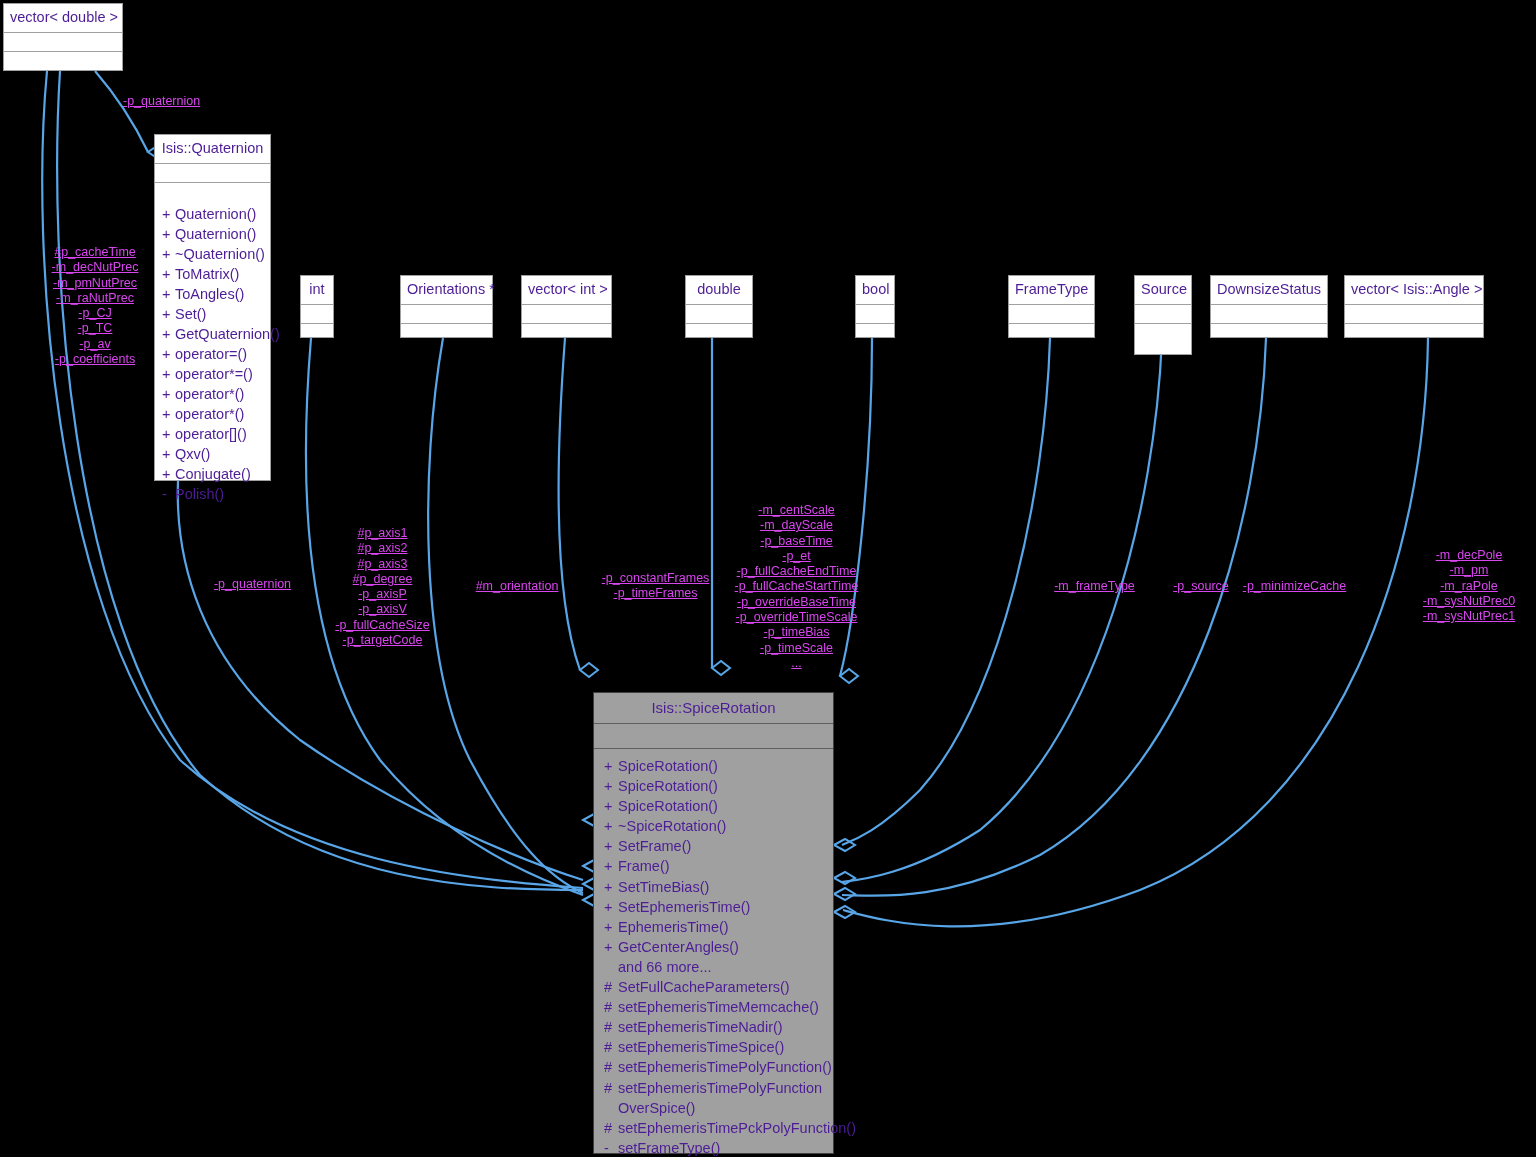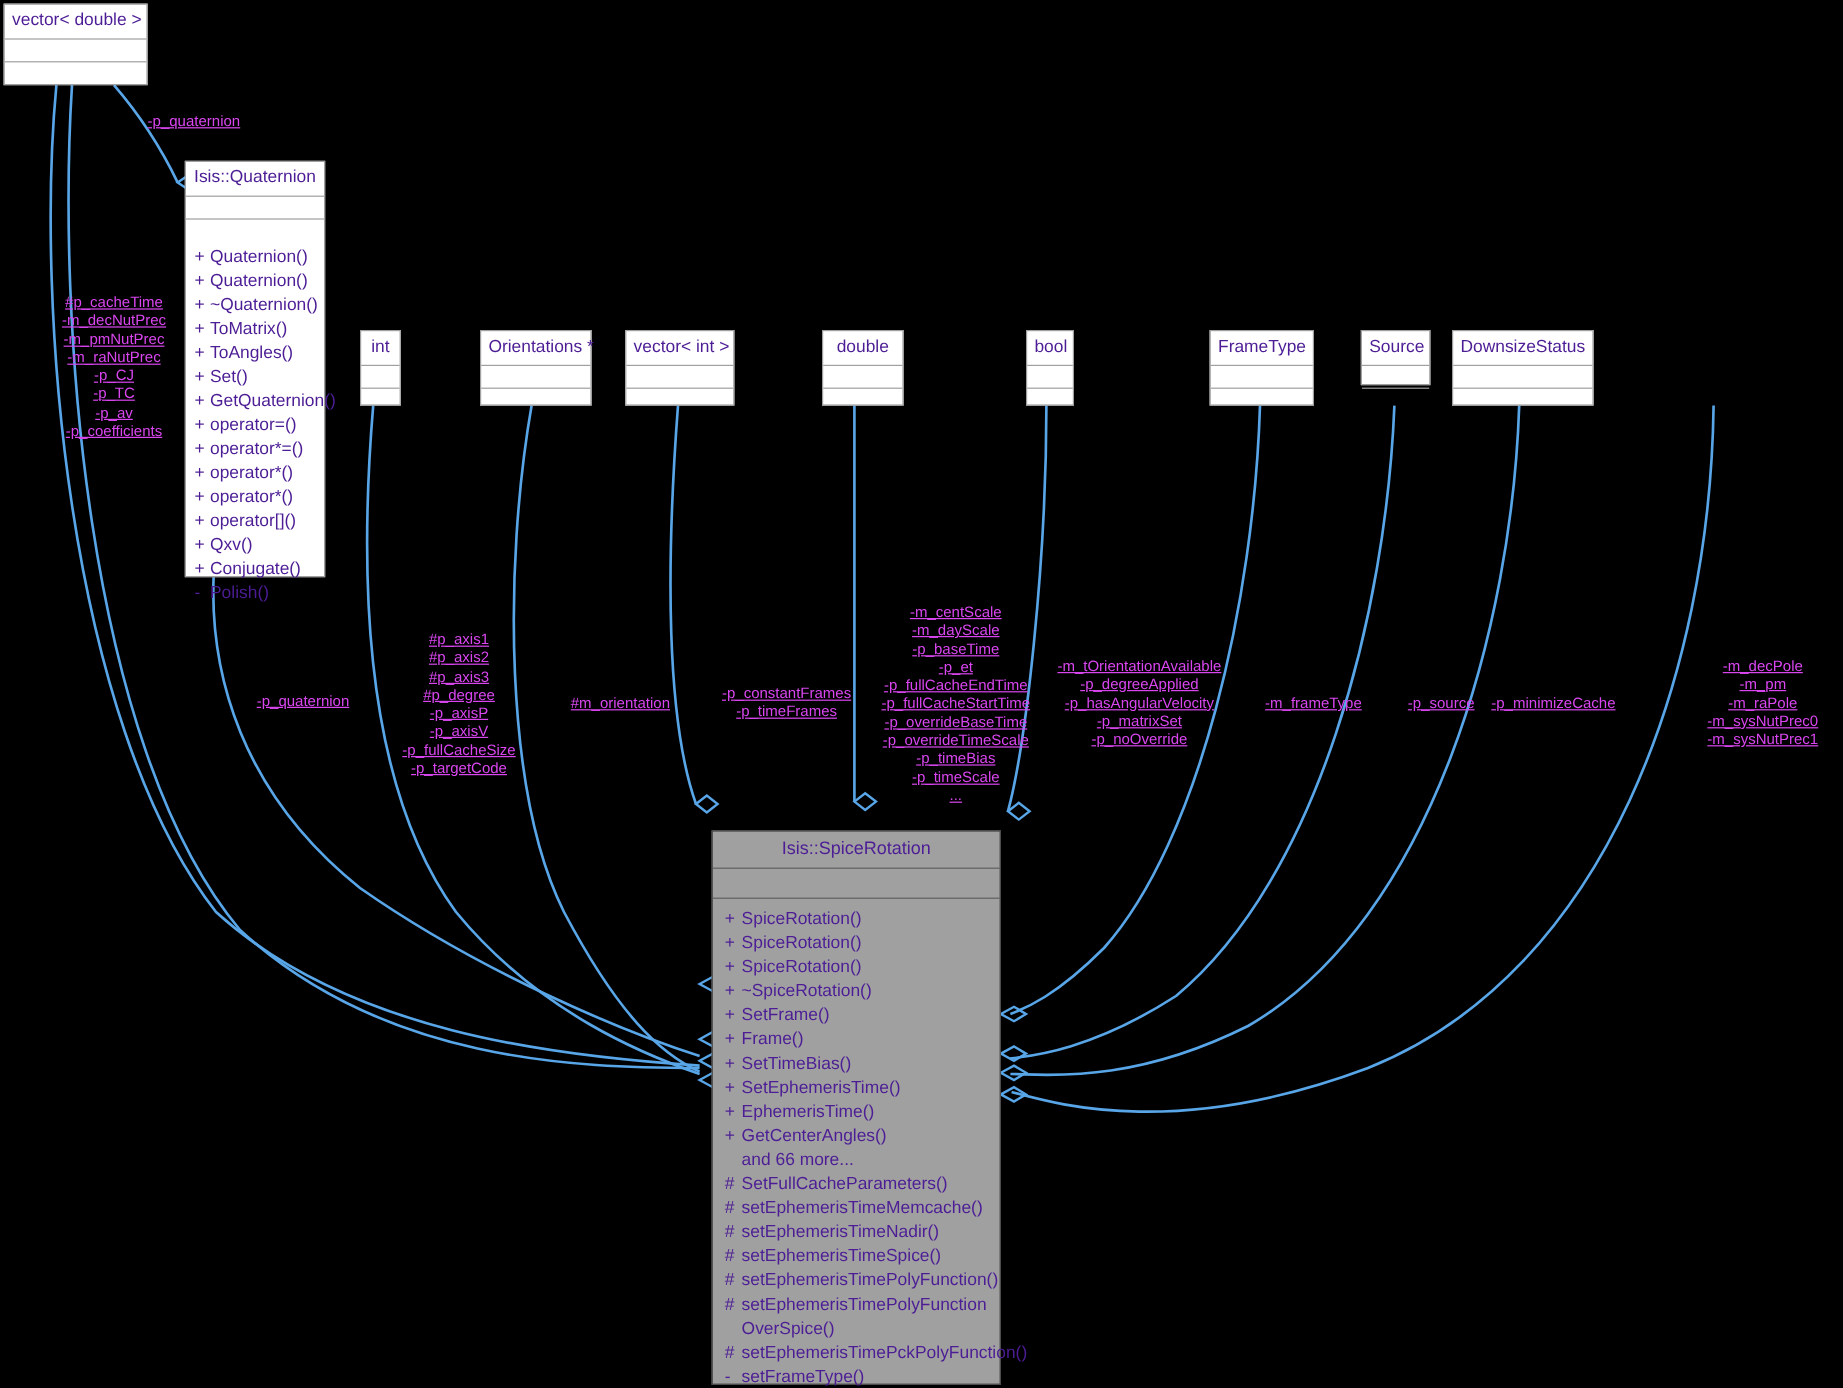--- a/index.html
+++ b/index.html
@@ -206,32 +206,37 @@
     <div class="compartment empty-small"></div>
     <div class="compartment last" style="height:20px;"></div>
   </div>
 
   <div class="uml-box" style="left:1008px; top:275px; width:87px; height:63px;">
     <div class="title">FrameType</div>
     <div class="compartment empty-small"></div>
     <div class="compartment last" style="height:20px;"></div>
   </div>
 
-  <div class="uml-box" style="left:1134px; top:275px; width:58px; height:46px;">
+  <div class="uml-box" style="left:1134px; top:275px; width:58px; height:80px;">
     <div class="title">Source</div>
     <div class="compartment empty-small"></div>
     <div class="compartment last" style="height:20px;"></div>
   </div>
 
   <div class="uml-box" style="left:1210px; top:275px; width:118px; height:63px;">
     <div class="title">DownsizeStatus</div>
     <div class="compartment empty-small"></div>
     <div class="compartment last" style="height:20px;"></div>
   </div>
 
+  <div class="uml-box" style="left:1344px; top:275px; width:140px; height:63px;">
+    <div class="title">vector&lt; Isis::Angle &gt;</div>
+    <div class="compartment empty-small"></div>
+    <div class="compartment last" style="height:20px;"></div>
+  </div>
 
   <div class="uml-box central" style="left:593px; top:692px; width:241px; height:462px;">
     <div class="title">Isis::SpiceRotation</div>
     <div class="compartment" style="height:25px;"></div>
     <div class="compartment last" style="padding:7px 0 5px 0;">
       <div class="row"><span class="vis">+</span><span>SpiceRotation()</span></div>
       <div class="row"><span class="vis">+</span><span>SpiceRotation()</span></div>
       <div class="row"><span class="vis">+</span><span>SpiceRotation()</span></div>
       <div class="row"><span class="vis">+</span><span>~SpiceRotation()</span></div>
       <div class="row"><span class="vis">+</span><span>SetFrame()</span></div>
@@ -286,25 +291,20 @@
 -p_baseTime
 -p_et
 -p_fullCacheEndTime
 -p_fullCacheStartTime
 -p_overrideBaseTime
 -p_overrideTimeScale
 -p_timeBias
 -p_timeScale
 ...</div>
 
-  <div class="edge-label" style="left:872px; top:548px; width:155px;">-m_tOrientationAvailable
--p_degreeApplied
--p_hasAngularVelocity
--p_matrixSet
--p_noOverride</div>
 
   <div class="edge-label" style="left:1037px; top:579px; width:115px;">-m_frameType</div>
 
   <div class="edge-label" style="left:1151px; top:579px; width:100px;">-p_source</div>
 
   <div class="edge-label" style="left:1207px; top:579px; width:175px;">-p_minimizeCache</div>
 
   <div class="edge-label" style="left:1404px; top:548px; width:130px;">-m_decPole
 -m_pm
 -m_raPole

